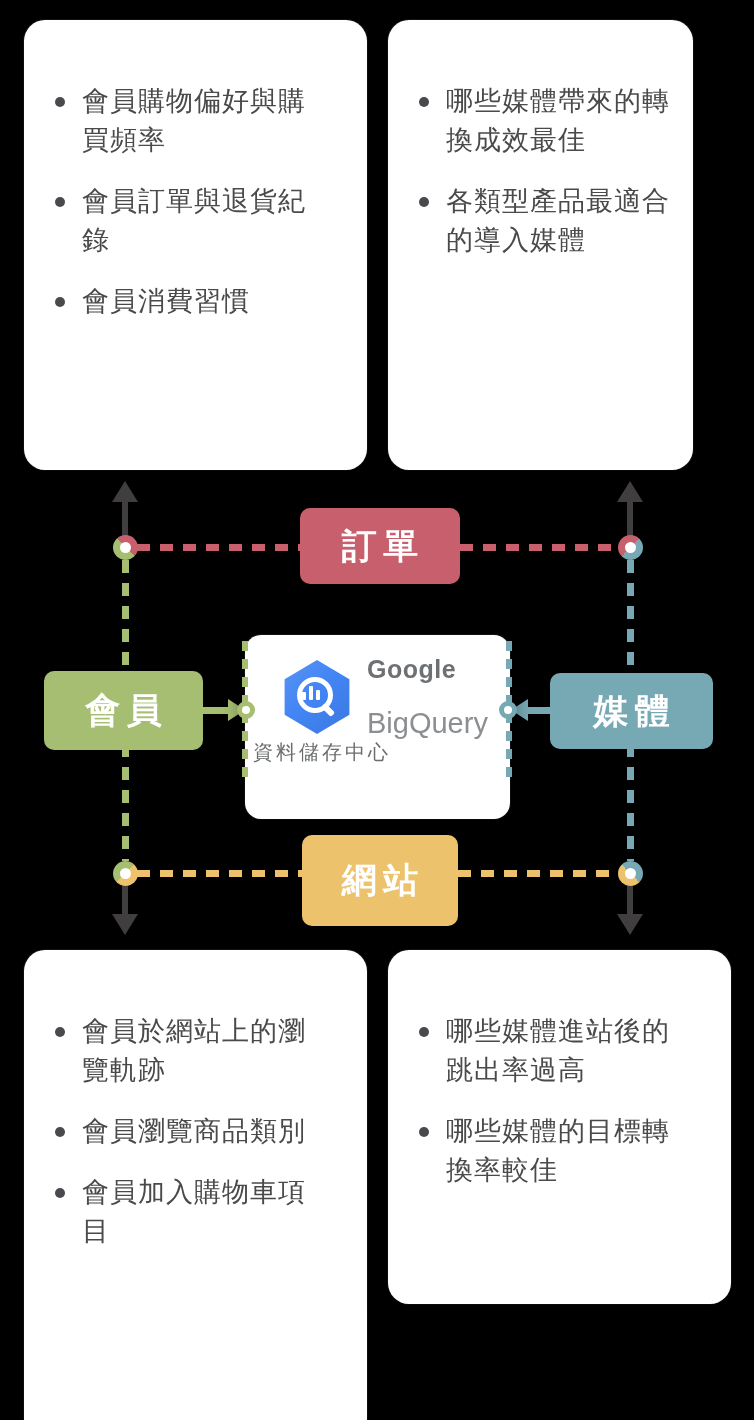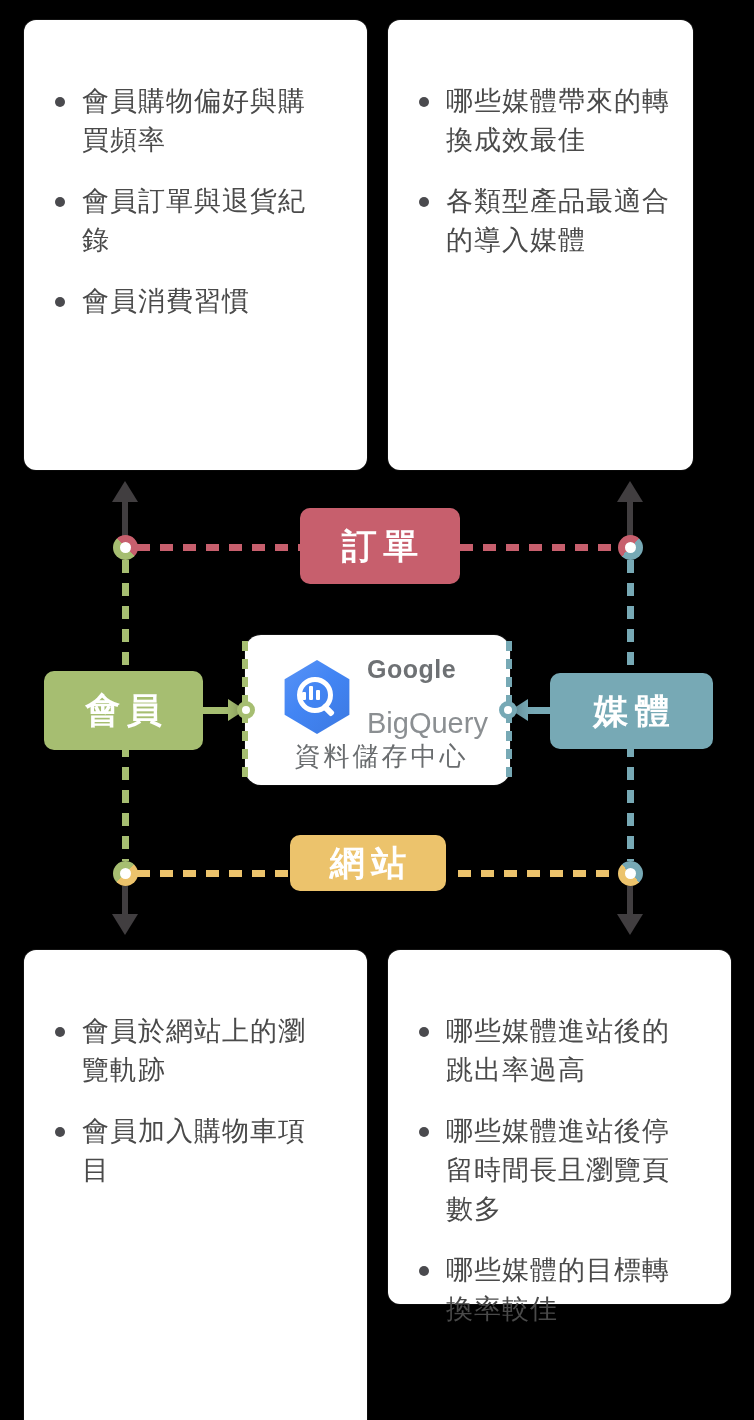--- a/index.html
+++ b/index.html
@@ -2,21 +2,21 @@
 <html><head>
 <meta charset="utf-8">
 <style>
   html,body{margin:0;padding:0;background:#000;}
   #stage{
     position:relative;width:754px;height:1420px;background:#000;overflow:hidden;
     font-family:"Liberation Sans","DejaVu Sans",sans-serif;
   }
   
   .card{
-    position:absolute;background:#fff;border-radius:12px;
+    position:absolute;background:#fff;border-radius:21px;
     box-shadow:0 10px 20px rgba(0,0,0,.65), 0 0 0 1px #141414;
   }
   .card ul{margin:0;padding:0;list-style:none;}
   .card li{
     position:relative;max-width:246px;
     font-size:27px;line-height:39px;letter-spacing:1px;color:#4A4A4A;
     margin-bottom:22px;
   }
   .card li::before{
     content:"";position:absolute;left:-27px;top:15px;width:10px;height:10px;
@@ -60,46 +60,46 @@
   .edge-ring.green{border:5px solid #A6BE71;}
   .edge-ring.teal{border:5px solid #77A9B5;}
   
   .label-box{
     position:absolute;border-radius:10px;z-index:2;display:flex;align-items:center;justify-content:center;
     color:#fff;font-size:35px;font-weight:bold;letter-spacing:.18em;text-indent:.18em;
   }
   #box-orders{left:300px;top:508px;width:160px;height:76px;background:#C75F6D;}
   #box-members{left:44px;top:671px;width:159px;height:79px;background:#A6BE71;}
   #box-media{left:550px;top:673px;width:163px;height:76px;background:#77A9B5;}
-  #box-website{left:290px;top:835px;width:156px;height:56px;background:#ECC36C;}
+  #box-website{left:302px;top:835px;width:156px;height:91px;background:#ECC36C;}
   
   #center-card{
-    position:absolute;left:245px;top:635px;width:265px;height:150px;background:#fff;
+    position:absolute;left:245px;top:635px;width:265px;height:184px;background:#fff;
     border-radius:16px;z-index:2;box-shadow:0 10px 20px rgba(0,0,0,.65), 0 0 0 1px #141414;text-decoration:underline;
   }
   #logo-row{position:absolute;left:36px;top:20px;display:flex;align-items:center;}
   .hex{
     position:relative;width:72px;height:74px;flex:0 0 72px;
     clip-path:polygon(50% 0,95% 26%,95% 74%,50% 100%,5% 74%,5% 26%);
     background:linear-gradient(135deg,#5B94F5 0%,#4285F4 45%,#3C78E0 100%);
   }
   .lens{position:absolute;left:16px;top:17px;width:26px;height:26px;border:5px solid #fff;border-radius:50%;}
   .lens-bars{position:absolute;left:21px;top:26px;display:flex;align-items:flex-end;gap:3px;height:14px;}
   .lens-bars span{width:4px;background:#fff;border-radius:1px;}
   .lens-bars .b1{height:8px;}
   .lens-bars .b2{height:14px;}
   .lens-bars .b3{height:10px;}
   .handle{position:absolute;left:42px;top:42px;width:14px;height:6px;background:#fff;
     transform:rotate(45deg);transform-origin:0 50%;border-radius:2px;}
   #logo-text{margin-left:14px;}
   #logo-google{font-size:25px;font-weight:bold;color:#6E7174;line-height:28px;letter-spacing:.5px;}
   #logo-bigquery{font-size:29px;font-weight:normal;color:#8B8F92;line-height:32px;margin-top:24px;}
   #center-caption{
-    position:absolute;left:8px;right:0;top:104px;text-align:center;
-    font-size:26px;color:#6A6D6F;letter-spacing:3px;
+    position:absolute;left:8px;right:0;top:104px;text-align:left;
+    font-size:20px;color:#6A6D6F;letter-spacing:3px;
   }
 </style>
 </head>
 <body>
 
 <div id="stage">
 
   <div class="card" id="card-top-left">
     <div class="list-wrap">
       <ul>
@@ -188,28 +188,28 @@
 
   <div class="shaft-v" style="left:122px;top:886px;height:30px;"></div>
   <div class="head-down" style="left:112px;top:914px;"></div>
   <div class="shaft-v" style="left:627px;top:886px;height:30px;"></div>
   <div class="head-down" style="left:617px;top:914px;"></div>
 
   <div class="card" id="card-bottom-left">
     <div class="list-wrap">
       <ul>
         <li>會員於網站上的瀏覽軌跡</li>
+        <li>會員瀏覽商品類別</li>
         <li>會員加入購物車項目</li>
       </ul>
     </div>
   </div>
 
   <div class="card" id="card-bottom-right">
     <div class="list-wrap">
       <ul>
         <li>哪些媒體進站後的跳出率過高</li>
-        <li>哪些媒體進站後停留時間長且瀏覽頁數多</li>
         <li>哪些媒體的目標轉換率較佳</li>
       </ul>
     </div>
   </div>
 
 </div>
 
 </body></html>

